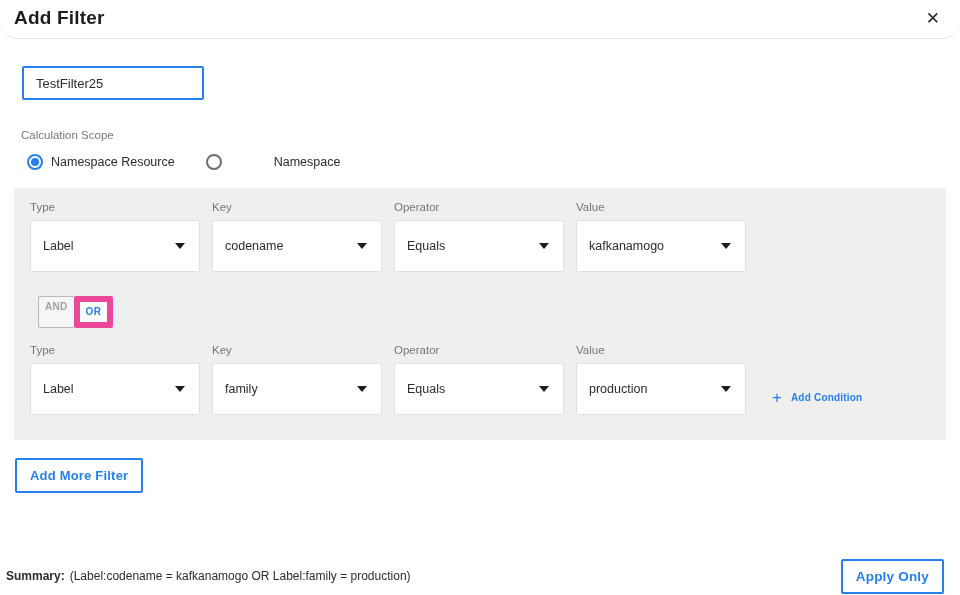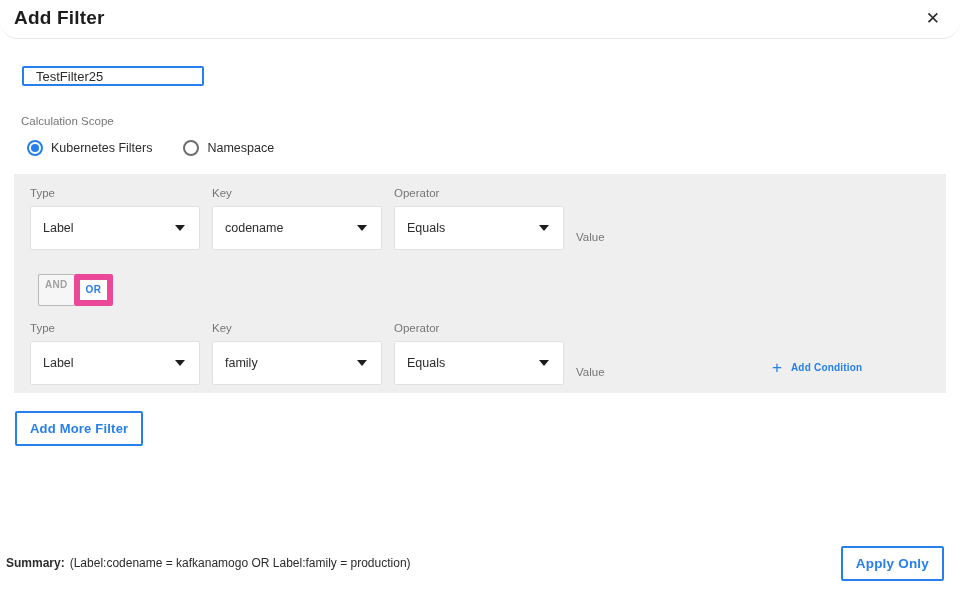--- a/index.html
+++ b/index.html
@@ -23,54 +23,54 @@
   .title { font-size: 19px; font-weight: bold; color: #1d1d1d; letter-spacing: .2px; }
   .close-btn {
     font-size: 17px; line-height: 1; color: #2c2c2c; cursor: pointer;
     background: none; border: none; padding: 2px 4px; font-family: inherit;
   }
 
   
   .filter-name-block { margin: 27px 0 0 22px; }
   .field-label { font-size: 11.5px; color: #767676; margin-bottom: 9px; }
   .text-input {
-    width: 182px; height: 20px;
+    width: 182px; height: 34px;
     border: 2px solid #2680eb; border-radius: 2px;
     padding: 0 12px; font-size: 13px; color: #2c2c2c;
     font-family: inherit; background: #fff; outline: none;
   }
 
   
   .scope-block { margin: 29px 0 0 21px; }
   .radio-row { display: flex; align-items: center; margin-top: 13px; }
   .radio-option { display: flex; align-items: center; cursor: pointer; }
-  .radio-option + .radio-option { margin-left: 25px; }
+  .radio-option + .radio-option { margin-left: 25px; gap: 44px; }
   .radio-circle {
     width: 16px; height: 16px; border-radius: 50%;
     border: 2px solid #6e6e6e; background: #fff;
     display: inline-flex; align-items: center; justify-content: center;
     margin: 0 8px 0 6px; flex: 0 0 auto;
   }
   .radio-circle.selected { border-color: #2680eb; }
   .radio-circle.selected::after {
     content: ""; width: 8px; height: 8px; border-radius: 50%; background: #2680eb;
   }
   .radio-label { font-size: 12.5px; color: #2c2c2c; }
 
   
   .conditions-panel {
     margin: 18px 14px 0 14px;
     background: #efefef;
-    padding: 13px 16px 8px 16px;
+    padding: 13px 16px 25px 16px;
   }
   .cond-row { display: flex; align-items: flex-end; }
   .cond-col { width: 170px; margin-right: 12px; }
   .cond-label { font-size: 11.5px; color: #767676; margin-bottom: 7px; }
   .dropdown {
-    height: 44px; background: #fff;
+    height: 52px; background: #fff;
     border: 1px solid #e1e1e1; border-radius: 2px;
     display: flex; align-items: center; justify-content: space-between;
     padding: 0 14px 0 12px; font-size: 12.5px; color: #2c2c2c;
     cursor: pointer;
   }
   .caret-down {
     width: 0; height: 0;
     border-left: 5px solid transparent;
     border-right: 5px solid transparent;
     border-top: 6px solid #1d1d1d;
@@ -104,21 +104,21 @@
   .add-more-filters {
     margin: 18px 0 0 15px;
     background: #fff; color: #2680eb;
     border: 2px solid #2680eb; border-radius: 2px;
     font-size: 13px; font-weight: bold; font-family: inherit;
     padding: 8px 13px; cursor: pointer; letter-spacing: .2px;
   }
 
   
   .footer {
-    position: absolute; left: 6px; right: 7px; bottom: 14px;
+    position: absolute; left: 6px; right: 7px; bottom: 1px;
     display: flex; align-items: center; justify-content: space-between;
   }
   .summary { font-size: 12px; color: #2c2c2c; padding-bottom: 2px; }
   .summary-label { font-weight: bold; margin-right: 5px; }
   .footer-buttons { display: flex; align-items: flex-start; }
   .btn {
     font-family: inherit; font-size: 13.5px; font-weight: bold;
     border-radius: 2px; padding: 8px 13px; cursor: pointer; letter-spacing: .2px;
   }
   .btn-outline { background: #fff; color: #2680eb; border: 2px solid #2680eb; margin-right: 9px; }
@@ -139,21 +139,21 @@
 <div class="filter-name-block">
   <input class="text-input" type="text" value="TestFilter25" style="">
 </div>
 
 
 <div class="scope-block">
   <div class="field-label">Calculation Scope</div>
   <div class="radio-row">
     <div class="radio-option">
       <span class="radio-circle selected"></span>
-      <span class="radio-label">Kubernetes Filters</span>
+      <span class="radio-label">Namespace Resource</span>
     </div>
     <div class="radio-option">
       <span class="radio-circle"></span>
       <span class="radio-label">Namespace</span>
     </div>
   </div>
 </div>
 
 
 <div class="conditions-panel">
@@ -176,20 +176,24 @@
     </div>
     <div class="cond-col">
       <div class="cond-label">Operator</div>
       <div class="dropdown">
         <span>Equals</span>
         <span class="caret-down"></span>
       </div>
     </div>
     <div class="cond-col">
       <div class="cond-label">Value</div>
+      <div class="dropdown">
+        <span>kafkanamogo</span>
+        <span class="caret-down"></span>
+      </div>
     </div>
   </div>
 
   
   <div class="logic-toggle">
     <span class="logic-seg and">AND</span>
     <span class="logic-seg or">OR</span>
   </div>
 
   
@@ -210,20 +214,24 @@
     </div>
     <div class="cond-col">
       <div class="cond-label">Operator</div>
       <div class="dropdown">
         <span>Equals</span>
         <span class="caret-down"></span>
       </div>
     </div>
     <div class="cond-col">
       <div class="cond-label">Value</div>
+      <div class="dropdown">
+        <span>production</span>
+        <span class="caret-down"></span>
+      </div>
     </div>
     <div class="add-condition">
       <span class="plus-glyph">+</span>
       <span class="add-condition-label">Add Condition</span>
     </div>
   </div>
 
 </div>
 
 

